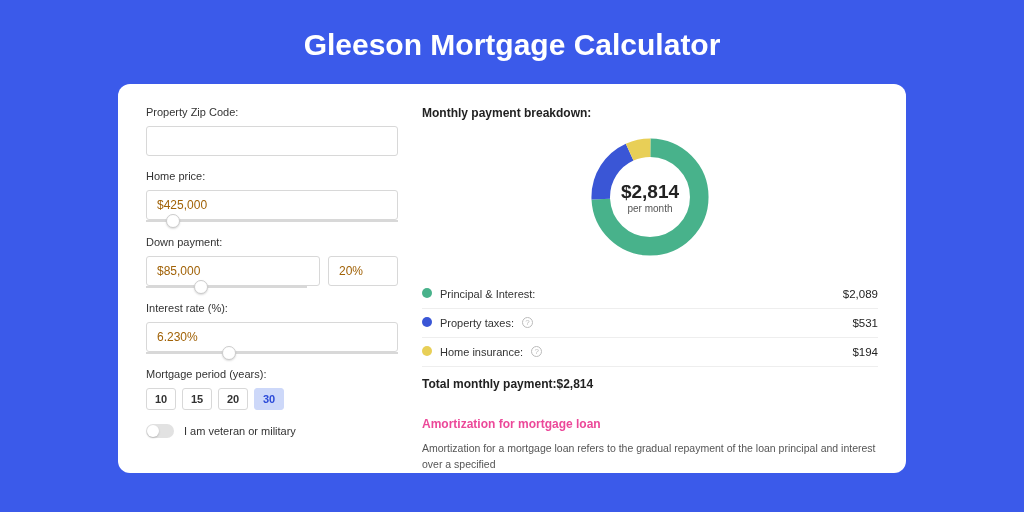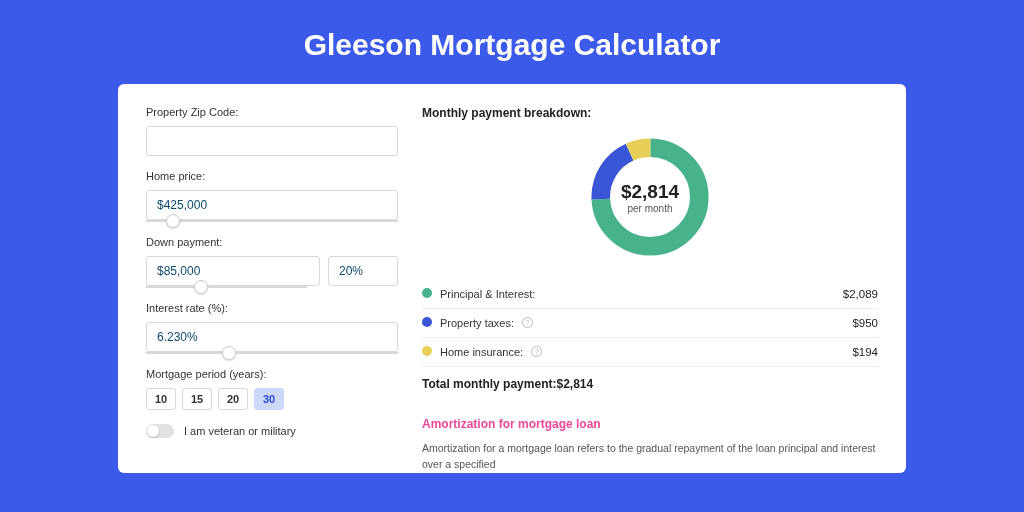--- a/index.html
+++ b/index.html
@@ -1,22 +1,22 @@
 <!DOCTYPE html>
 <html><head>
 <meta charset="utf-8">
 <style>
 * { box-sizing: border-box; margin: 0; padding: 0; font-family: Arial, Helvetica, sans-serif; }
 body { background: #3b5aea; width: 1024px; height: 512px; overflow: hidden; }
 .page-title { color: #fff; font-size: 30px; font-weight: 700; text-align: center; padding: 28px 0 22px 0; }
-.card { background: #fff; width: 788px; margin: 0 auto; border-radius: 6px; padding: 22px 28px 0 28px; display: flex; gap: 24px; }
+.card { background: #fff; width: 788px; margin: 0 auto; border-radius: 12px; padding: 22px 28px 0 28px; display: flex; gap: 24px; }
 .left-col { width: 252px; flex-shrink: 0; }
 .right-col { flex: 1; }
 .form-label { font-size: 11px; color: #333; margin-bottom: 8px; display: block; }
-.text-input { width: 100%; height: 30px; border: 1px solid #d8d8d8; border-radius: 3px; padding: 0 10px; font-size: 12px; color: #0c4a6e; }
+.text-input { width: 100%; height: 30px; border: 1px solid #d8d8d8; border-radius: 3px; padding: 0 10px; font-size: 12px; color: #a16207; }
 .field-group { margin-bottom: 14px; position: relative; }
 .slider-track { height: 2px; background: #d8d8d8; margin-top: 0; position: relative; }
 .slider-thumb { position: absolute; top: -6px; width: 14px; height: 14px; background: #fff; border: 1px solid #ccc; border-radius: 50%; box-shadow: 0 1px 2px rgba(0,0,0,.15); }
 .dp-row { display: flex; gap: 8px; }
 .dp-row .text-input:first-child { flex: 1; }
 .dp-row .text-input:last-child { width: 70px; }
 .period-row { display: flex; gap: 6px; margin-top: 2px; }
 .period-btn { width: 30px; height: 22px; border: 1px solid #d8d8d8; border-radius: 3px; background: #fff; font-size: 11px; color: #333; cursor: pointer; display:flex; align-items:center; justify-content:center;font-weight:bold; }
 .period-btn.active { background: #cdd8f9; border-color: #cdd8f9; color: #2b4ad8; font-weight: 600; }
 .toggle-row { display: flex; align-items: center; gap: 10px; margin-top: 14px; }
@@ -127,21 +127,21 @@
       </div>
       <span class="breakdown-value">$2,089</span>
     </div>
 
     <div class="breakdown-row">
       <div class="breakdown-left">
         <span class="dot blue"></span>
         <span class="breakdown-label">Property taxes:</span>
         <span class="info-icon">?</span>
       </div>
-      <span class="breakdown-value">$950</span>
+      <span class="breakdown-value">$531</span>
     </div>
 
     <div class="breakdown-row">
       <div class="breakdown-left">
         <span class="dot yellow"></span>
         <span class="breakdown-label">Home insurance:</span>
         <span class="info-icon">?</span>
       </div>
       <span class="breakdown-value">$194</span>
     </div>

